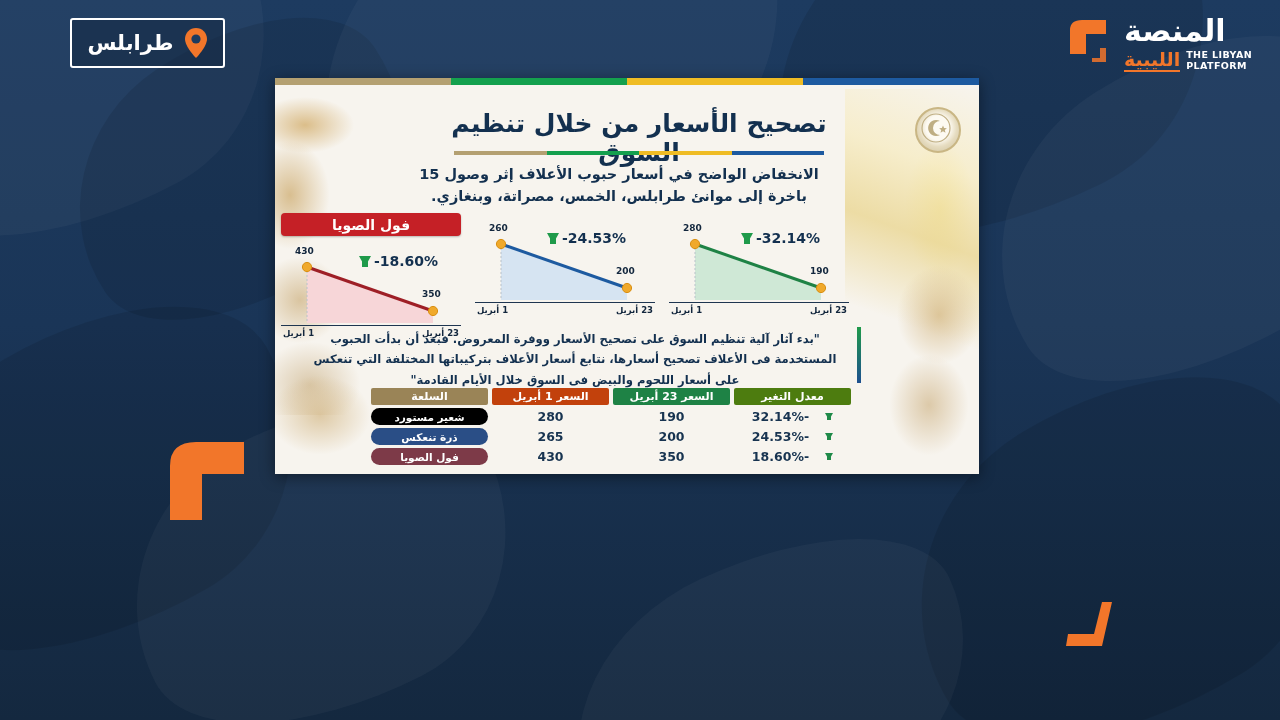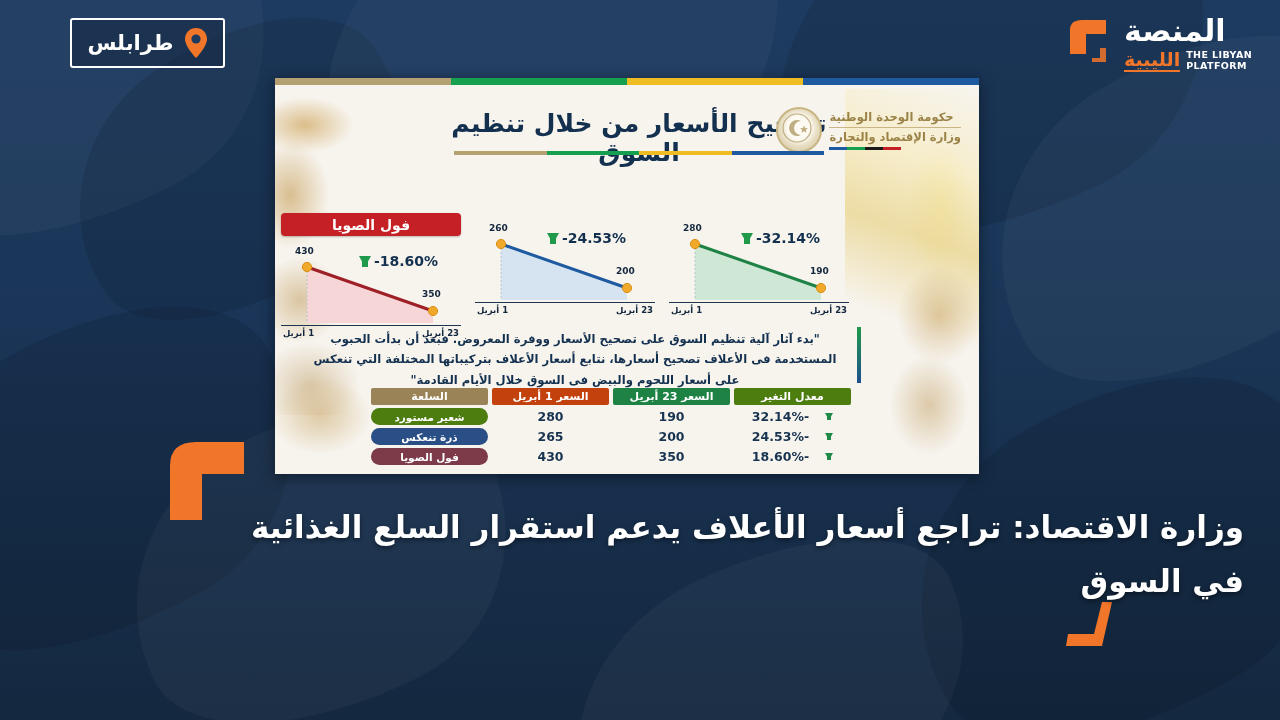--- a/index.html
+++ b/index.html
@@ -178,47 +178,37 @@
     </div>
     <div class="card-body">
       <div class="wheat-left"></div>
       <div class="corn-right"></div>
       <div class="beans-right"></div>
       <div class="beans-left"></div>
 
       <div class="card-title">تصحيح الأسعار من خلال تنظيم السوق</div>
 
       <div class="gov-emblem">
-        <div class="gov-lines">
-          <span class="gov-l1">حكومة الوحدة الوطنية</span>
-          <span class="gov-div"></span>
-          <span class="gov-l2">وزارة الإقتصاد والتجارة</span>
-          <span class="gov-flag">
-            <i style="background:#c52026"></i>
-              <i style="background:#1a1a1a"></i>
-              <i style="background:#14a04e"></i>
-              <i style="background:#1d5aa0"></i>
-          </span>
-        </div>
         <span class="gov-seal">
           <svg width="38" height="38" viewBox="0 0 38 38" style="position:absolute;left:0;top:0">
             <circle cx="19" cy="19" r="14" fill="none" stroke="#bfae83" stroke-width="1.2"></circle>
             <path d="M23 12 a8 8 0 1 0 0 14 a6.2 6.2 0 1 1 0 -14z" fill="#bfae83"></path>
             <path d="M26 16.5 l1.1 2.6 l2.8 .2 l-2.1 1.8 l.7 2.7 l-2.5-1.5 l-2.5 1.5 l.7-2.7 l-2.1-1.8 l2.8-.2z" fill="#bfae83"></path>
           </svg>
         </span>
       </div>
 
       <div class="mini-stripe">
         <i style="background:#1d5aa0"></i>
           <i style="background:#efbc24"></i>
           <i style="background:#14a04e"></i>
           <i style="background:#b4a071"></i>
       </div>
 
+      <div class="card-sub">الانخفاض الواضح في أسعار حبوب الأعلاف إثر وصول 15 باخرة إلى موانئ طرابلس، الخمس، مصراتة، وبنغازي.</div>
 
       <div class="charts">
 
         <div class="chart">
           <div class="chart-plot">
             <svg class="chart-svg" viewBox="0 0 180 80" preserveAspectRatio="none">
               <polygon points="26,22 152,66 152,78 26,78" fill="#cfe8d6"></polygon>
               <line x1="26" y1="22" x2="26" y2="78" stroke="#b9c2ca" stroke-width="1" stroke-dasharray="2,2"></line>
               <line x1="26" y1="22" x2="152" y2="66" stroke="#1e8245" stroke-width="3"></line>
               <circle cx="26" cy="22" r="4.6" fill="#f0a92b" stroke="#d98f12" stroke-width="1"></circle>
@@ -298,21 +288,21 @@
           <div style="background:#9a8457">السلعة</div>
         </div>
 
         <div class="tbl-row">
           <div class="chg">
             <span class="dn"></span>
             <span>-32.14%</span>
           </div>
           <div>190</div>
           <div>280</div>
-          <div class="pill" style="background:#4d7c0f">شعير مستورد</div>
+          <div class="pill" style="background:#000000">شعير مستورد</div>
         </div>
 
         <div class="tbl-row">
           <div class="chg">
             <span class="dn"></span>
             <span>-24.53%</span>
           </div>
           <div>200</div>
           <div>265</div>
           <div class="pill" style="background:#2a4e86">ذرة تنعكس</div>
@@ -336,16 +326,15 @@
     <svg width="78" height="82" viewBox="0 0 78 82">
       <path d="M2 80 L2 26 Q2 2 28 2 L76 2 L76 34 L34 34 L34 80 Z" fill="#f2762a"></path>
     </svg>
   </span>
   <span class="bracket-right">
     <svg width="58" height="48" viewBox="0 0 58 48">
       <path d="M50 2 L40 46 L4 46 L6 34 L32 34 L40 2 Z" fill="#f2762a"></path>
     </svg>
   </span>
 
-  <div class="headline">وزارة الاقتصاد: تراجع أسعار الأعلاف يدعم استقرار السلع الغذائية في السوق</div>
 
 
 </div>
 
 </body></html>

